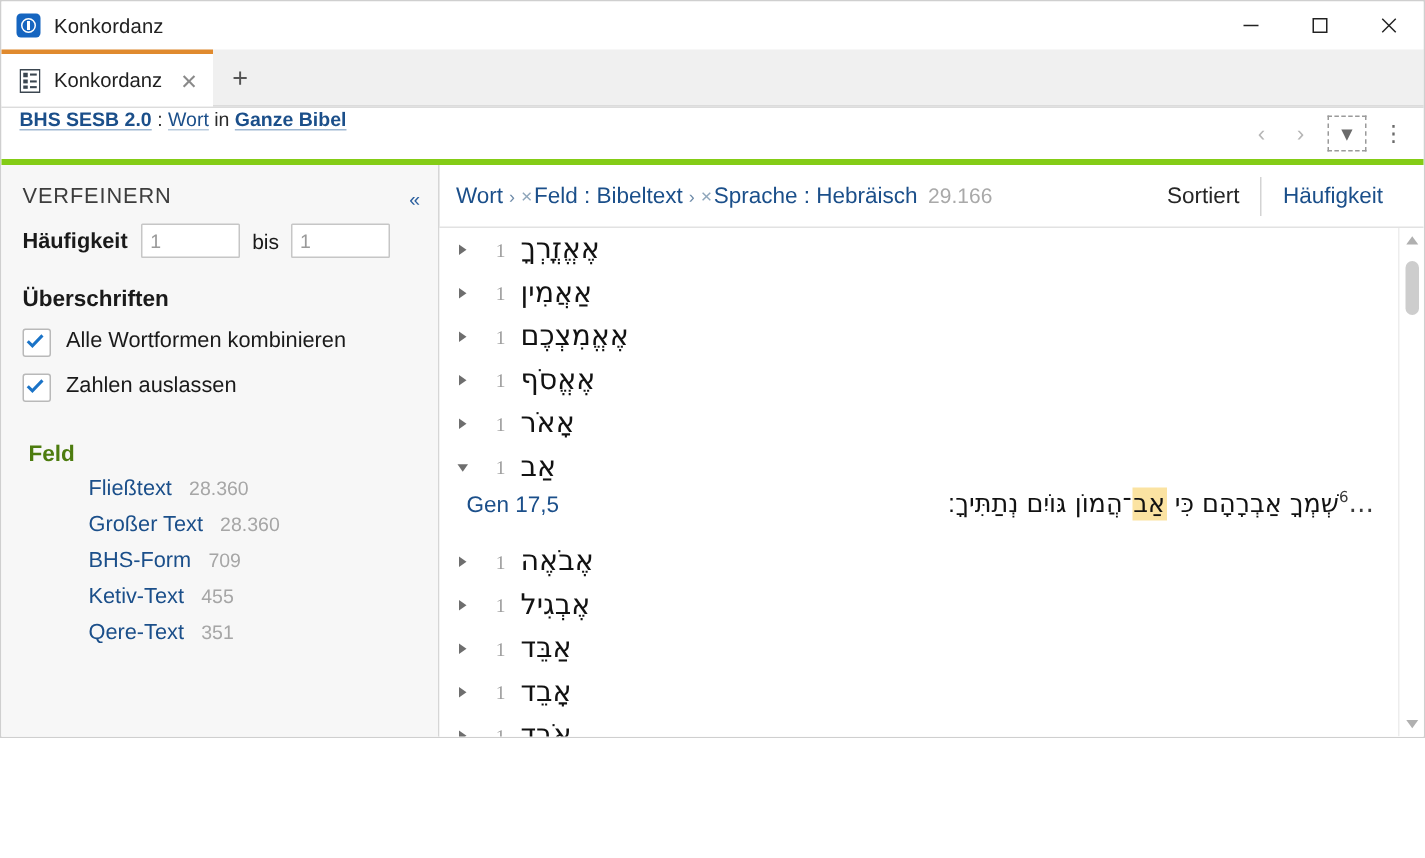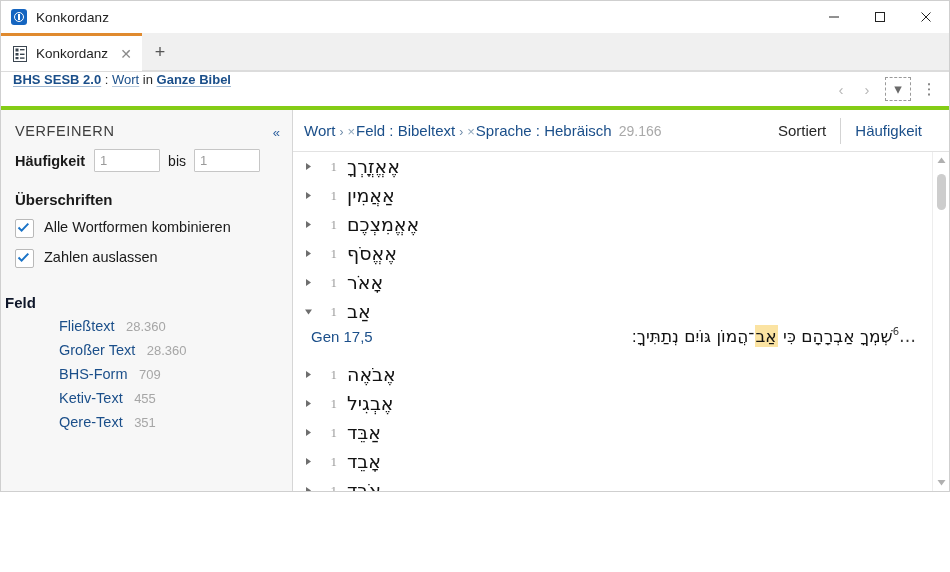--- a/index.html
+++ b/index.html
@@ -293,22 +293,22 @@
     position: relative;
   }
   .checkbox svg { position: absolute; left: 1px; top: 1px; }
   .check-label {
     font-size: 14.5px;
     color: #1a1a1a;
   }
   .feld-head {
     font-size: 15px;
     font-weight: bold;
-    color: #0f172a;
-    padding: 26px 14px 0 4px;
+    color: #4d7c0f;
+    padding: 26px 14px 0 18px;
   }
   .feld-row {
     padding: 6px 14px 0 14px;
     white-space: nowrap;
   }
   .feld-name {
     font-size: 14.5px;
     color: #1b4f8a;
     margin-left: 44px;
   }

